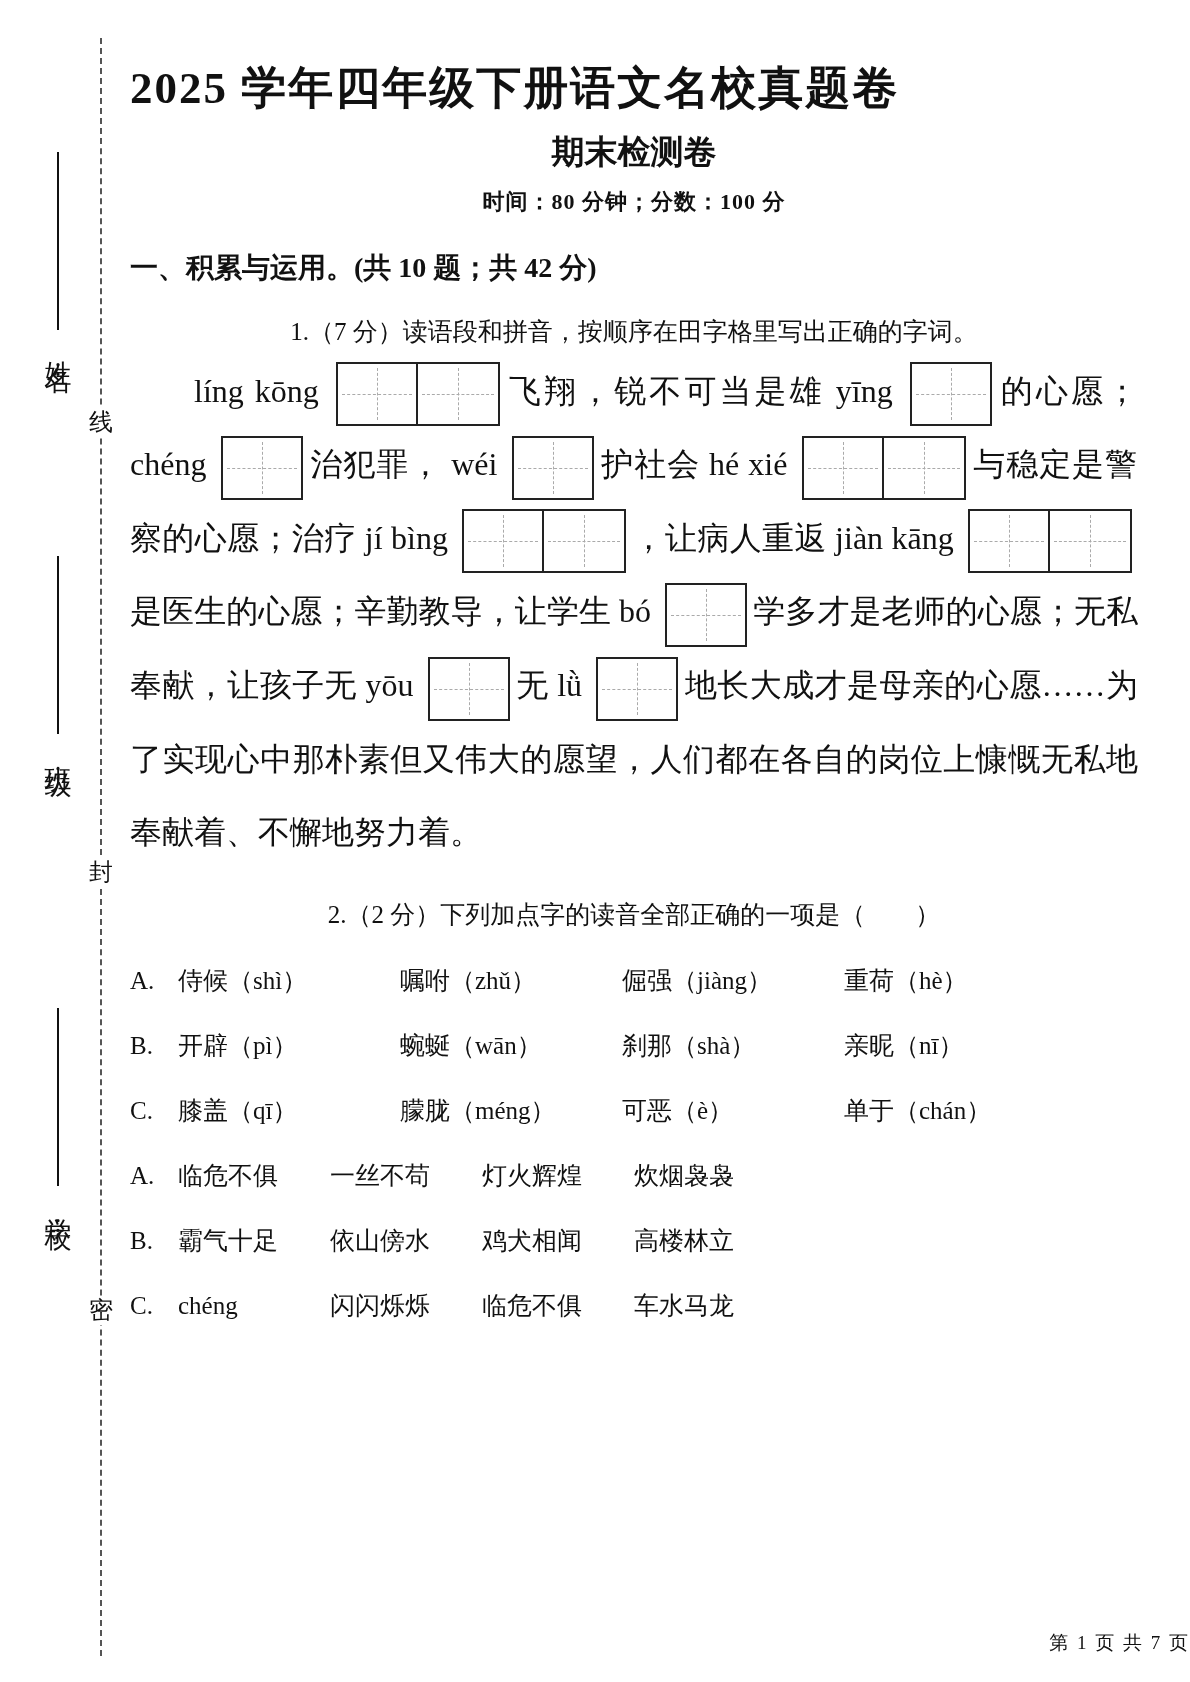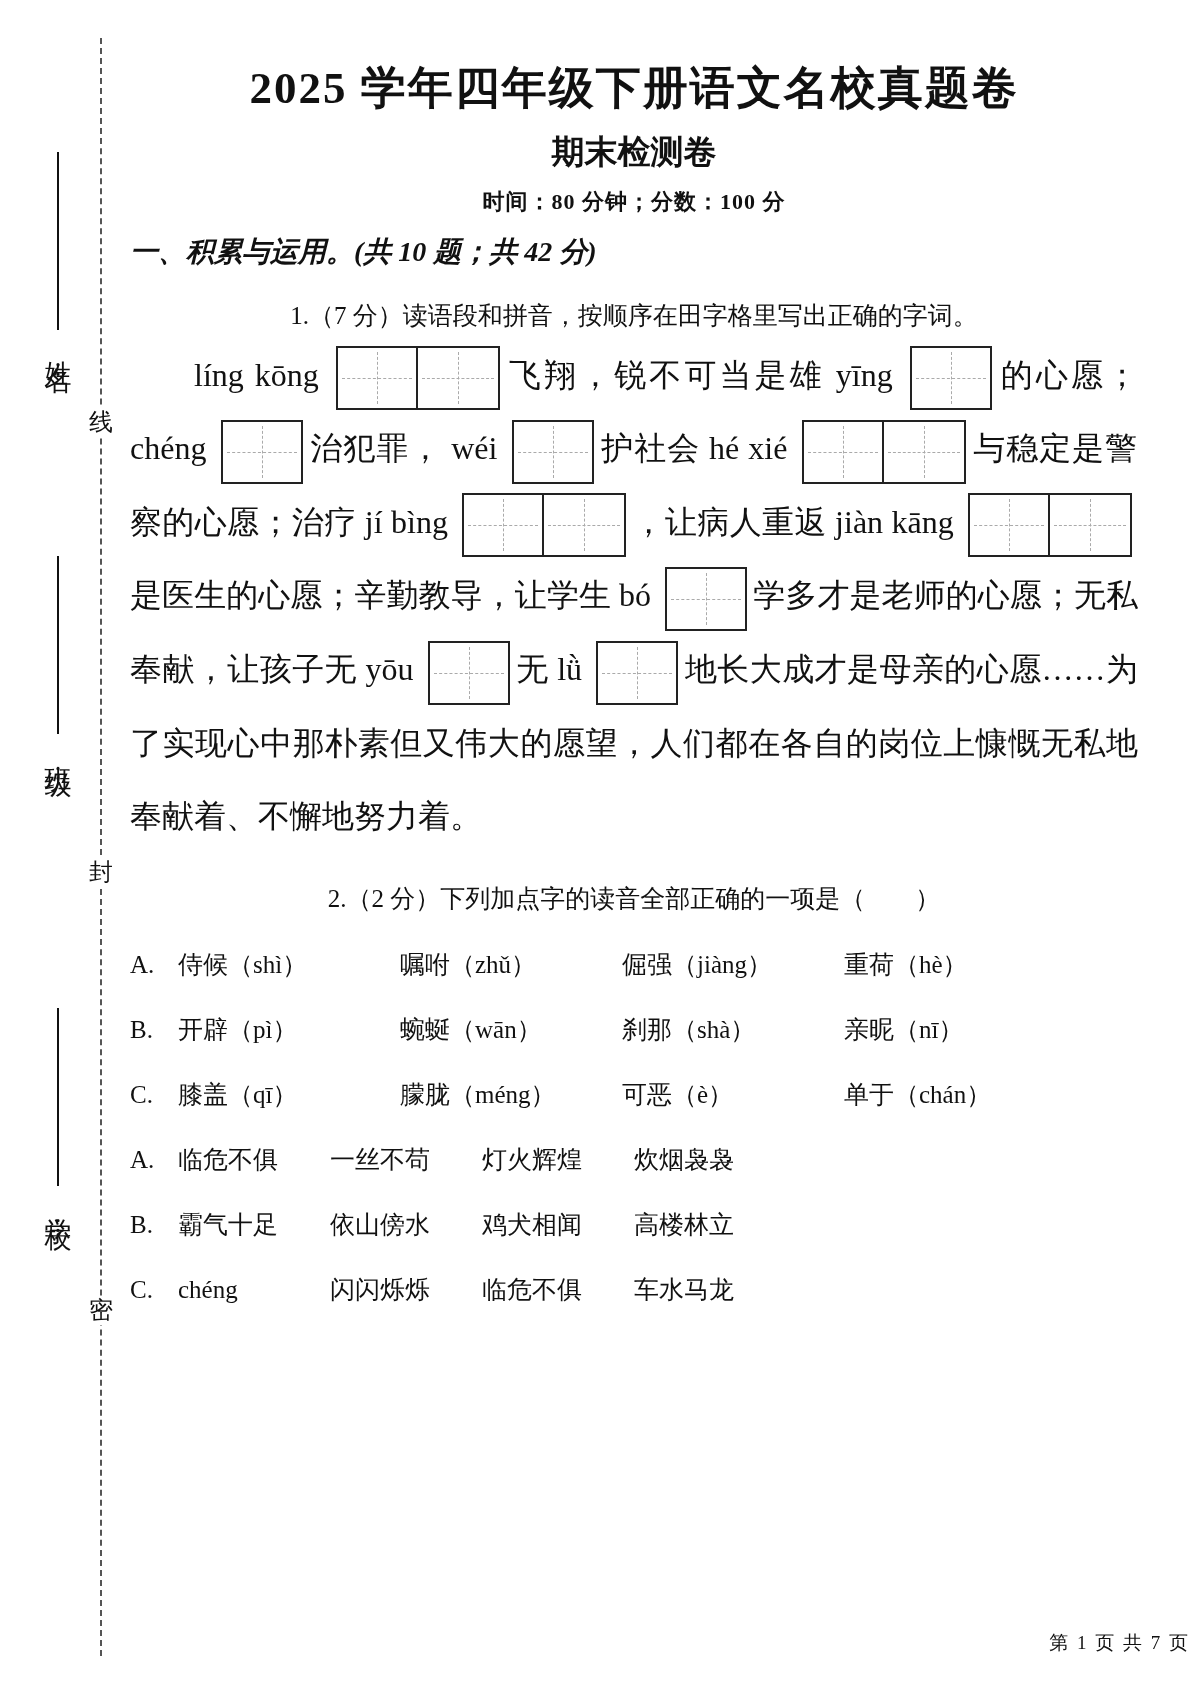--- a/index.html
+++ b/index.html
@@ -33,40 +33,40 @@
     font-size:27px; letter-spacing:6px; margin-top:10px;
   }
   .seal-field.f0 { top:152px; }
   .seal-field.f1 { top:556px; }
   .seal-field.f2 { top:1008px; }
 
   
   .content { position:absolute; left:130px; right:52px; top:58px; }
 
   .title {
-    margin:0; text-align:center;
+    margin:0; text-align:left;
     font-size:45px; font-weight:bold; letter-spacing:2px;
   }
   .subtitle {
     margin:12px 0 0; text-align:center;
     font-size:33px; font-weight:bold;
   }
   .info {
     margin-top:12px; text-align:center;
     font-size:22px; font-weight:bold; letter-spacing:1px;
   }
 
   table.score { border-collapse:collapse; margin:24px auto 0; }
   table.score td {
     border:2px solid #111; height:46px; width:144px;
     text-align:center; font-size:23px; font-weight:bold;
   }
   table.score td.lead { width:140px; }
 
-  .section-heading { margin-top:16px; font-size:28px; font-weight:bold;font-style:italic; }
+  .section-heading { margin-top:32px; font-size:28px; font-weight:bold; }
 
   .q-prompt { margin-top:26px; font-size:25px; line-height:1.5;text-align:center; }
 
   .q1-para {
     margin-top:4px; font-size:32px; line-height:2.3;
     text-align:justify; text-indent:2em;
   }
   .py { white-space:nowrap; }
 
   .tian-group { display:inline-flex; vertical-align:middle; margin:2px 6px; }

